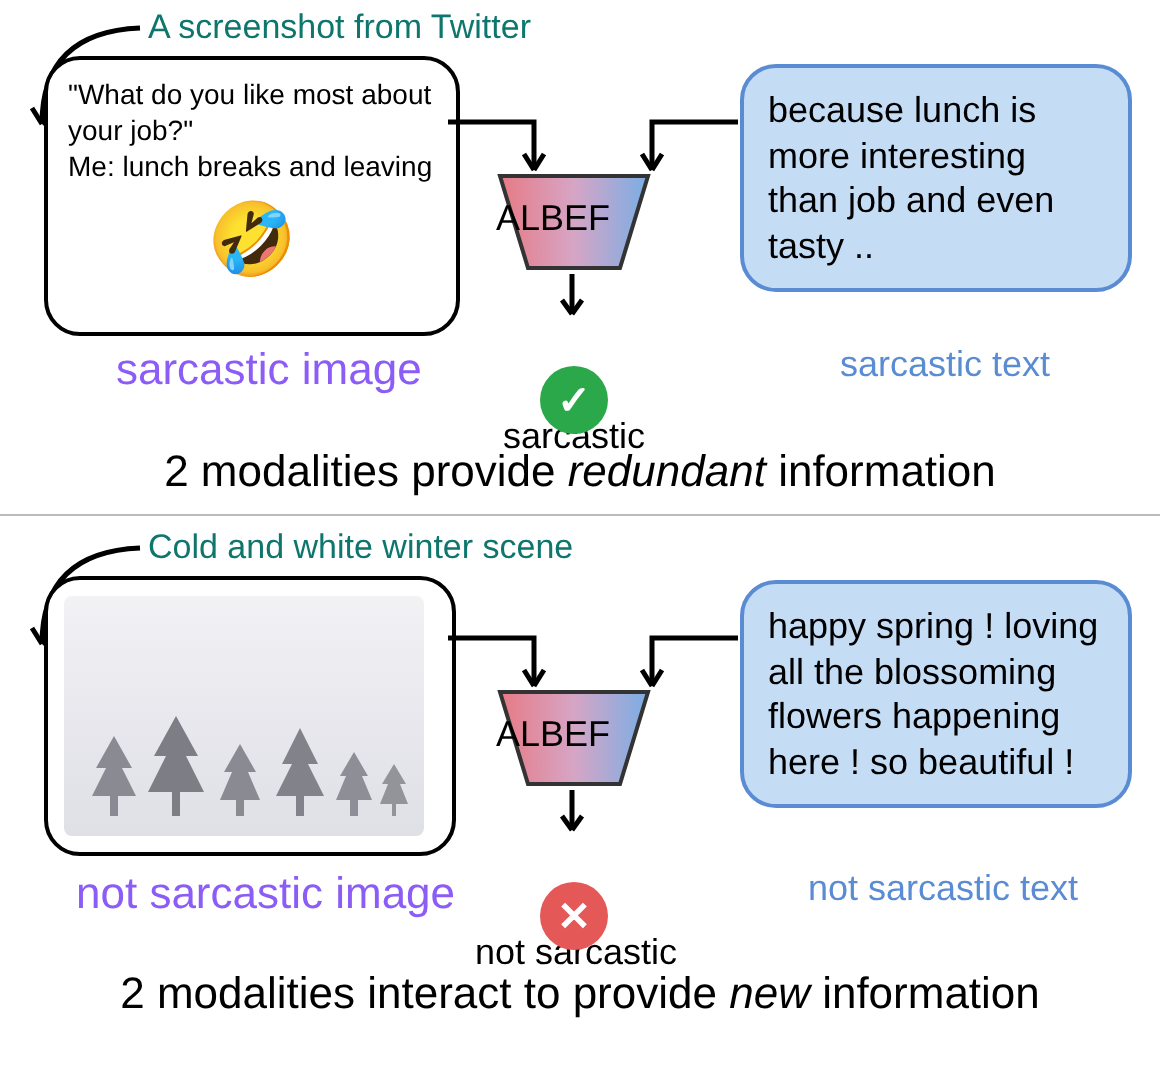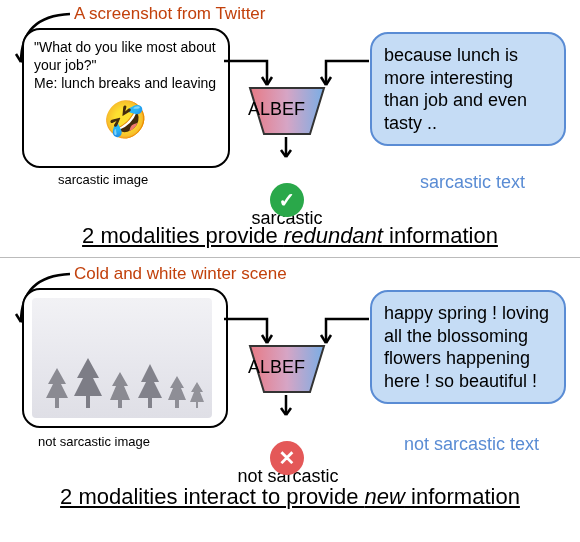--- a/index.html
+++ b/index.html
@@ -1,32 +1,32 @@
 <!DOCTYPE html>
 <html><head>
 <meta charset="utf-8">
 <style>
 * { box-sizing: border-box; margin: 0; padding: 0; }
 body { font-family: Arial, sans-serif; width: 580px; height: 542px; background: white; position: relative; }
 .section { position: relative; width: 100%; }
 .section-top { height: 255px; }
 .section-bottom { height: 285px; border-top: 1px solid #bbb; margin-top: 2px; }
-.annotation { position: absolute; color: #c2410c; font-size: 17px; }
+.annotation { position: absolute; color: #0f766e; font-size: 17px; }
 .image-box { position: absolute; background: white; border: 2px solid #000; border-radius: 18px; padding: 8px 10px; }
 .text-box { position: absolute; background: #c5dcf5; border: 2px solid #5a8cd4; border-radius: 18px; padding: 10px 12px; font-size: 18px; line-height: 1.25; }
 .model-box { position: absolute; width: 78px; height: 50px; }
 .model-shape { position: absolute; inset: 0; }
 .model-label { position: absolute; top: 13px; left: 0; right: 0; font-size: 18px; }
-.label-red { color: #000000; font-size: 13px; position: absolute; }
+.label-red { color: #8b5cf6; font-size: 22px; position: absolute; }
 .label-blue { color: #5a8cd4; font-size: 18px; position: absolute; text-align: center; }
 .output-label { position: absolute; font-size: 18px; text-align: center; margin-top: 48px; }
 .check-circle, .cross-circle { position: absolute; width: 34px; height: 34px; border-radius: 50%; display: flex; align-items: center; justify-content: center; font-size: 20px; color: white; font-weight: bold; }
 .check-circle { background: #2aa84a; }
 .cross-circle { background: #e45858; }
-.caption { position: absolute; font-size: 22px; text-align: center; width: 100%; text-decoration: underline; }
+.caption { position: absolute; font-size: 22px; text-align: center; width: 100%; }
 .arrow { position: absolute; }
 .quote-text { font-size: 14px; line-height: 1.3; }
 .winter-img { width: 180px; height: 120px; position: relative; overflow: hidden; border-radius: 4px; background: linear-gradient(to bottom, #f2f2f5 0%, #e8e8ee 50%, #dfdfe6 100%); }
 .tree { position: absolute; bottom: 8px; }
 .tree svg { display: block; }
 </style>
 </head>
 <body>
 
 <div class="section section-top">

